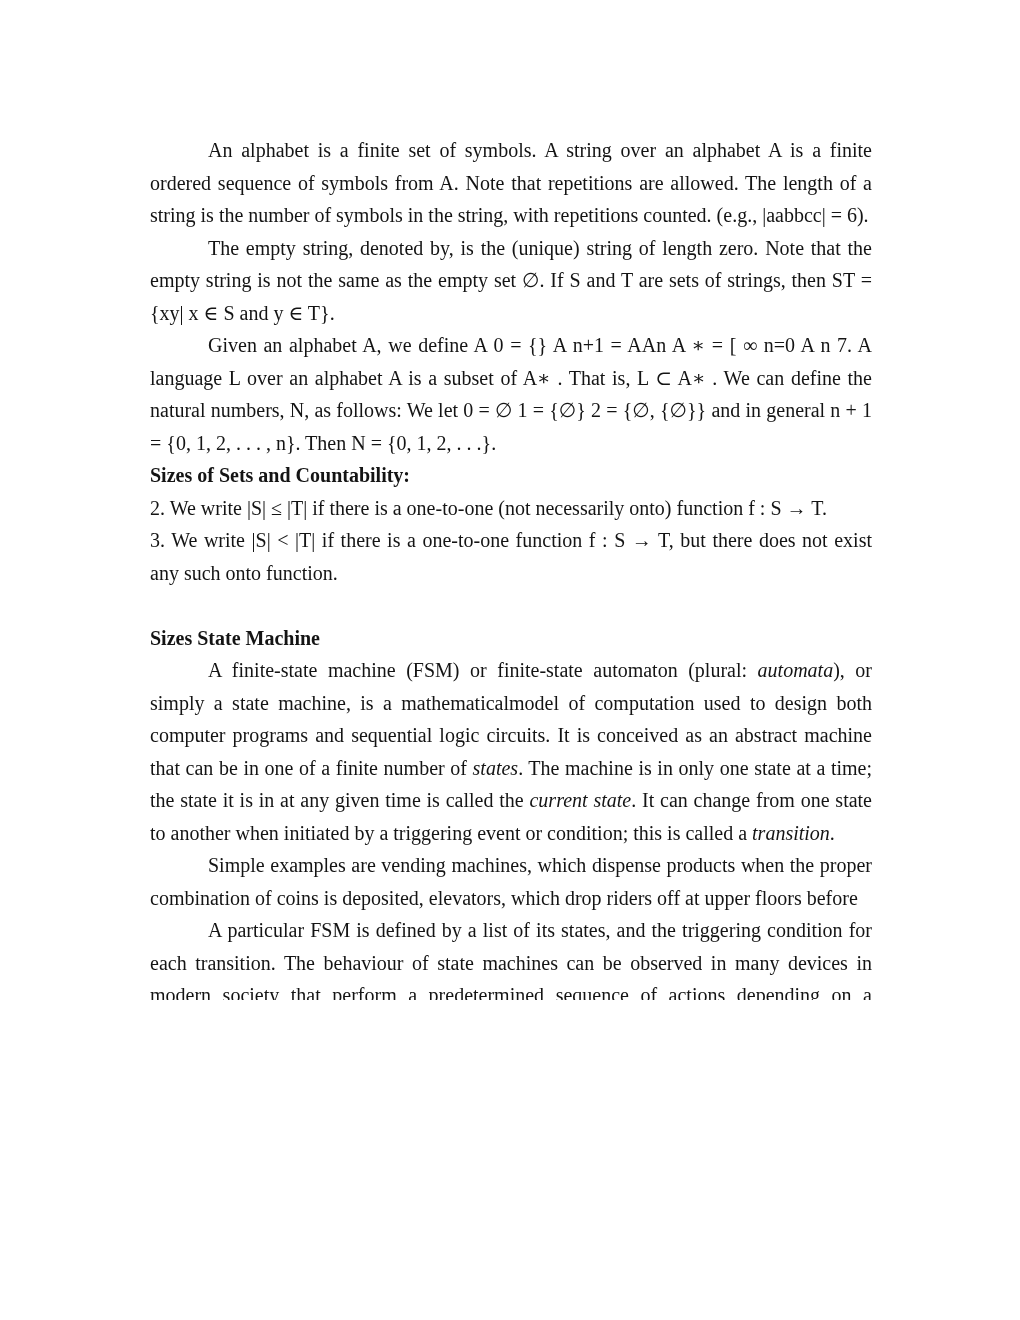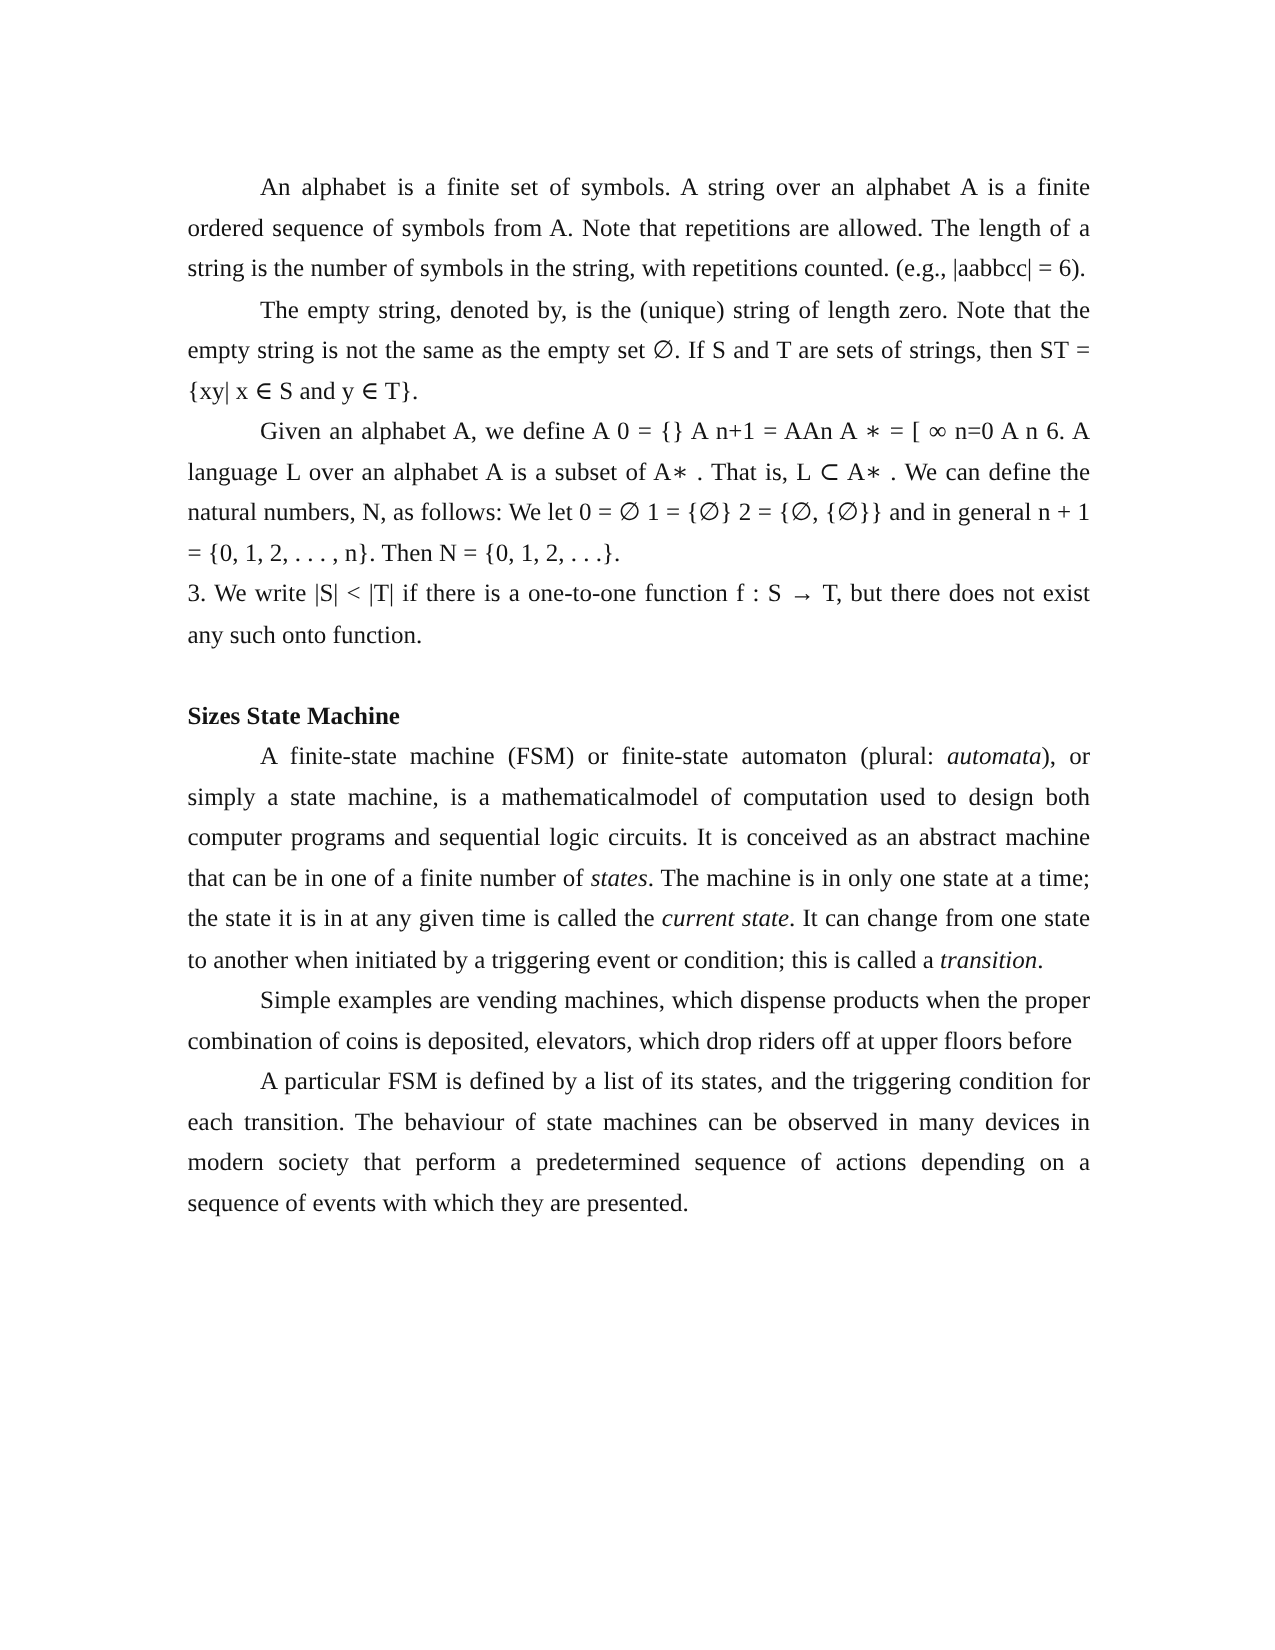--- a/index.html
+++ b/index.html
@@ -54,24 +54,26 @@
 </head>
 <body>
 
 <div class="page">
   <div class="content">
 
     <p class="para indent">An alphabet is a finite set of symbols. A string over an alphabet A is a finite ordered sequence of symbols from A. Note that repetitions are allowed. The length of a string is the number of symbols in the string, with repetitions counted. (e.g., |aabbcc| = 6).</p>
 
     <p class="para indent">The empty string, denoted by, is the (unique) string of length zero. Note that the empty string is not the same as the empty set ∅. If S and T are sets of strings, then ST = {xy| x ∈ S and y ∈ T}.</p>
 
-    <p class="para indent">Given an alphabet A, we define A 0 = {} A n+1 = AAn A ∗ = [ ∞ n=0 A n 6. A language L over an alphabet A is a subset of A∗ . That is, L ⊂ A∗ . We can define the natural numbers, N, as follows: We let 0 = ∅ 1 = {∅} 2 = {∅, {∅}} and in general n + 1 = {0, 1, 2, . . . , n}. Then N = {0, 1, 2, . . .}.</p>
+    <p class="para indent">Given an alphabet A, we define A 0 = {} A n+1 = AAn A ∗ = [ ∞ n=0 A n 7. A language L over an alphabet A is a subset of A∗ . That is, L ⊂ A∗ . We can define the natural numbers, N, as follows: We let 0 = ∅ 1 = {∅} 2 = {∅, {∅}} and in general n + 1 = {0, 1, 2, . . . , n}. Then N = {0, 1, 2, . . .}.</p>
+
+    <p class="heading">Sizes of Sets and Countability:</p>
 
 
-
+    <p class="para">2. We write |S| ≤ |T| if there is a one-to-one (not necessarily onto) function f : S → T.</p>
 
     <p class="para">3. We write |S| &lt; |T| if there is a one-to-one function f : S → T, but there does not exist any such onto function.</p>
 
 
     <p class="heading mt-line">Sizes State Machine</p>
 
     <p class="para indent"><span>A finite-state machine (FSM) or finite-state automaton (plural: </span><span class="it">automata</span><span>), or simply a state machine, is a mathematicalmodel of computation used to design both computer programs and sequential logic circuits. It is conceived as an abstract machine that can be in one of a finite number of </span><span class="it">states</span><span>. The machine is in only one state at a time; the state it is in at any given time is called the </span><span class="it">current state</span><span>. It can change from one state to another when initiated by a triggering event or condition; this is called a </span><span class="it">transition</span><span>.</span></p>
 
     <p class="para indent">Simple examples are vending machines, which dispense products when the proper combination of coins is deposited, elevators, which drop riders off at upper floors before</p>
 

